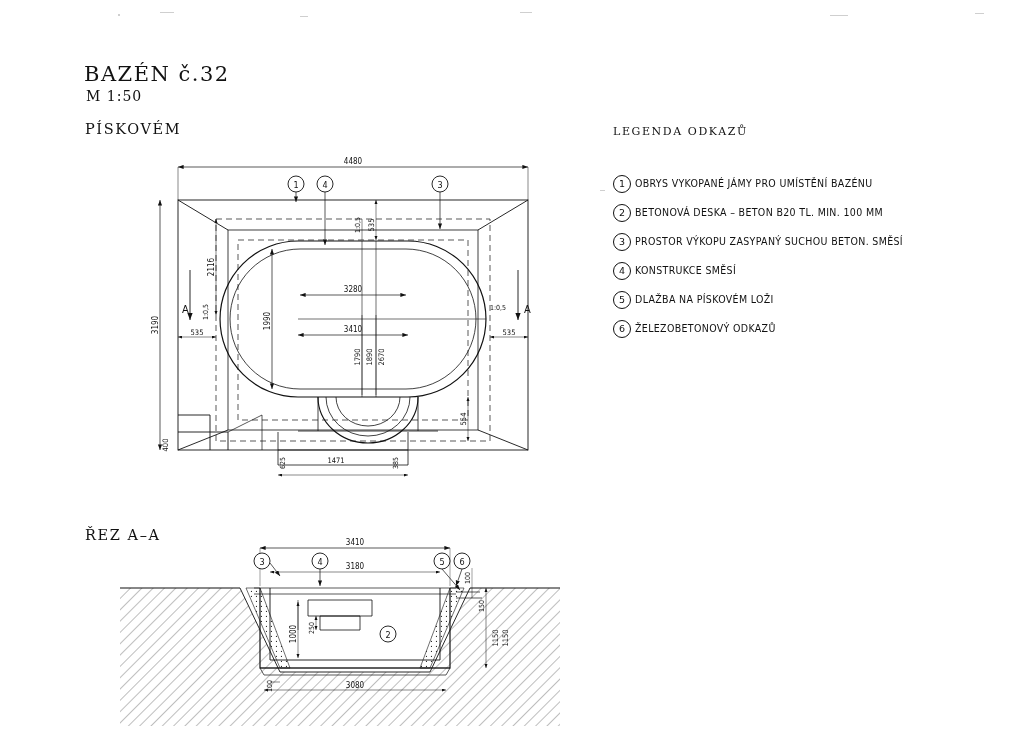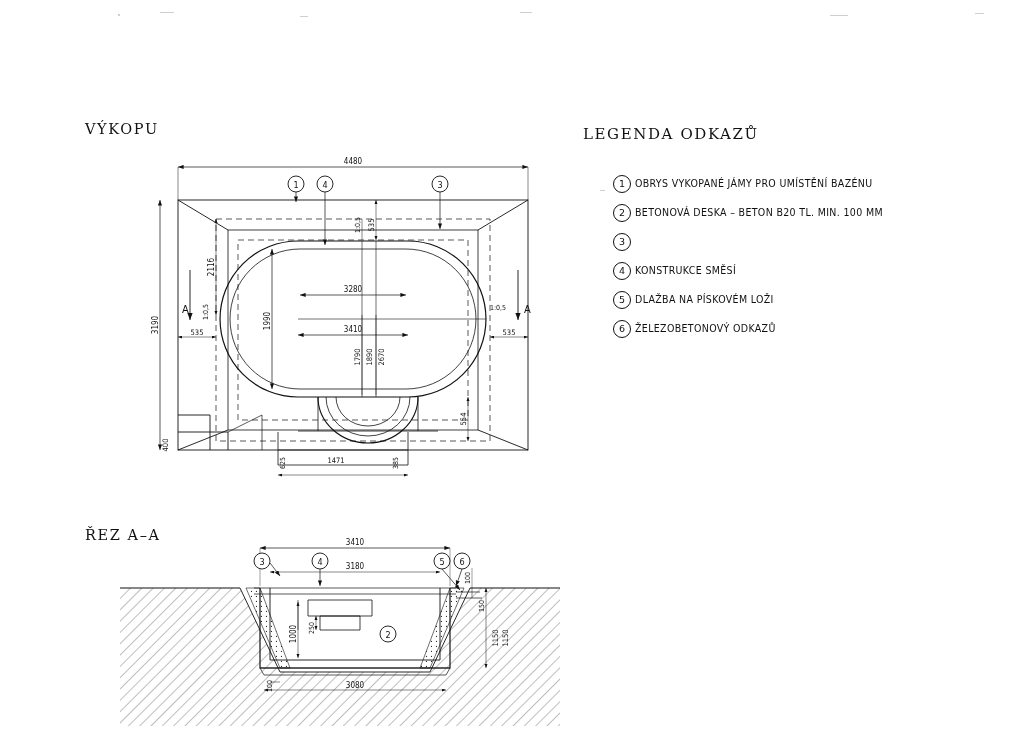--- a/index.html
+++ b/index.html
@@ -44,24 +44,24 @@
     font-family: "DejaVu Serif", "Liberation Serif", serif;
     font-size: 14.5px;
     letter-spacing: 1.6px;
     white-space: nowrap;
   }
   #label-plan { left: 85px; top: 121px; }
   #label-section { left: 85px; top: 505px; margin-top: 22px; }
 
   .legend-title {
     position: absolute;
-    left: 583px;
+    left: 613px;
     top: 125px;
     font-family: "DejaVu Serif", "Liberation Serif", serif;
-    font-size: 15px;
+    font-size: 11px;
     letter-spacing: 1.6px;
     white-space: nowrap;
   }
   #legend-list {
     position: absolute;
     left: 613px;
     top: 168px;
     width: 400px;
   }
   .legend-row {
@@ -113,42 +113,47 @@
 <div id="sheet">
 
   <div class="speck" style="left:118px; top:14px;"></div>
   <div class="speck" style="left:160px; top:12px; width:14px; height:1px;"></div>
   <div class="speck" style="left:300px; top:16px; width:8px; height:1px;"></div>
   <div class="speck" style="left:520px; top:12px; width:12px; height:1px;"></div>
   <div class="speck" style="left:830px; top:15px; width:18px; height:1px;"></div>
   <div class="speck" style="left:975px; top:13px; width:9px; height:1px;"></div>
   <div class="speck" style="left:600px; top:190px; width:5px; height:1px;"></div>
 
-
-  <div class="view-label" id="label-plan">VÝKOPU</div>
+  <div class="title-block">
+    <div class="title-main">BAZÉN č.32</div>
+    <div class="title-scale">M   1:50</div>
+  </div>
+
+  <div class="view-label" id="label-plan">PÍSKOVÉM</div>
   <div class="view-label" id="label-section">ŘEZ A–A</div>
 
   <div class="legend-title">LEGENDA ODKAZŮ</div>
   <div id="legend-list">
     <div class="legend-row">
       <div class="legend-bullet">
           <span>1</span>
         </div>
       <div class="legend-text">OBRYS VYKOPANÉ JÁMY PRO UMÍSTĚNÍ BAZÉNU</div>
     </div>
     <div class="legend-row">
       <div class="legend-bullet">
           <span>2</span>
         </div>
       <div class="legend-text">BETONOVÁ DESKA – BETON B20 TL. MIN. 100 MM</div>
     </div>
     <div class="legend-row">
       <div class="legend-bullet">
           <span>3</span>
         </div>
+      <div class="legend-text">PROSTOR VÝKOPU ZASYPANÝ SUCHOU BETON. SMĚSÍ</div>
     </div>
     <div class="legend-row">
       <div class="legend-bullet">
           <span>4</span>
         </div>
       <div class="legend-text">KONSTRUKCE SMĚSÍ</div>
     </div>
     <div class="legend-row">
       <div class="legend-bullet">
           <span>5</span>

